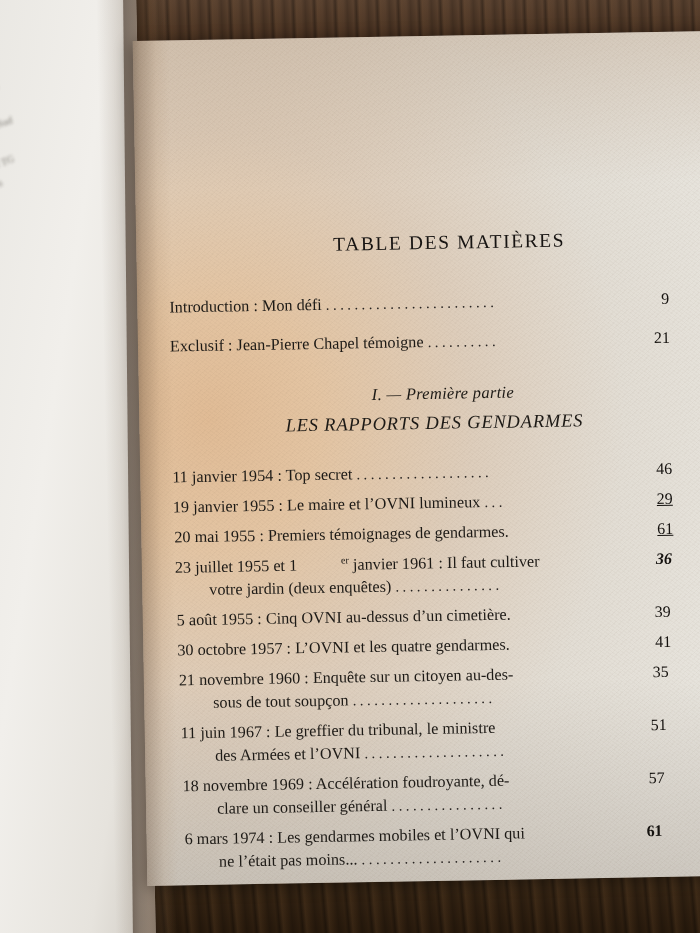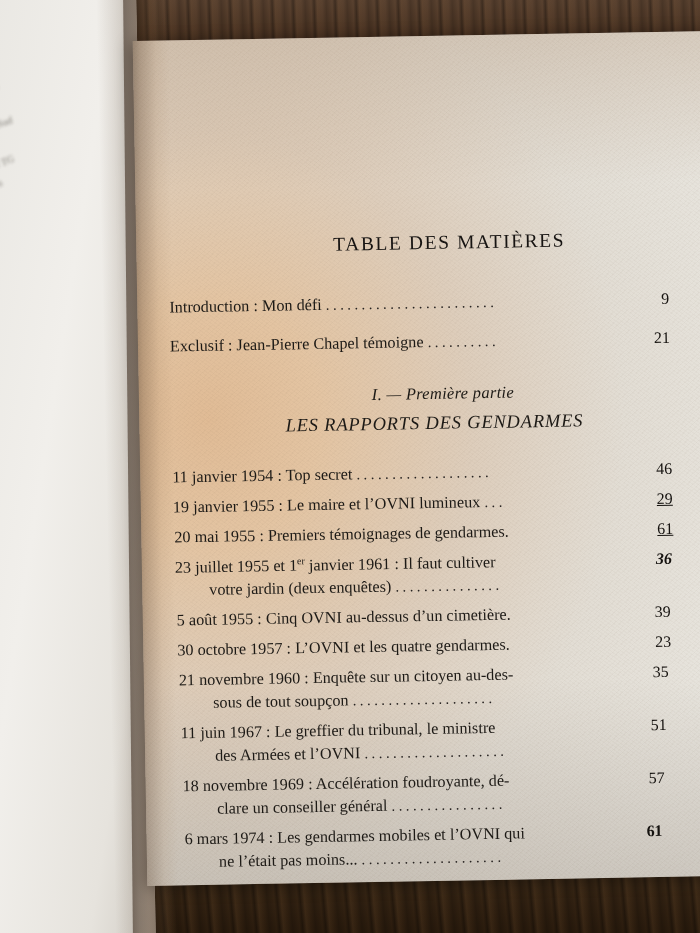--- a/index.html
+++ b/index.html
@@ -236,21 +236,21 @@
     text-align: center;
     font-style: italic;
     font-size: 18.5px;
     letter-spacing: .8px;
     margin: 9px 0 28px 26px;
     white-space: nowrap;
   }
 
   .line2 { padding-left: 34px; }
 
-  sup.ord { font-size: .62em; vertical-align: super; }
+  sup.ord { font-size: .62em; vertical-align: super; margin-left: 44px; }
 
   
   .drift-1 { margin-left: 0px; }
   .drift-2 { margin-left: 1px; }
   .drift-3 { margin-left: 2px; }
   .drift-4 { margin-left: 3px; }
   .drift-5 { margin-left: 4px; }
   .drift-6 { margin-left: 5px; }
   .drift-7 { margin-left: 6px; }
 
@@ -353,21 +353,21 @@
           <div class="ecol">
             <span class="etext"><span>5 août 1955 : Cinq OVNI au-dessus d’un cimetière.</span> <span class="leader"></span></span>
           </div>
           <div class="pagenum pn-pad-4">39</div>
         </div>
 
         <div class="entry drift-3">
           <div class="ecol">
             <span class="etext"><span>30 octobre 1957 : L’OVNI et les quatre gendarmes.</span> <span class="leader"></span></span>
           </div>
-          <div class="pagenum pn-pad-4">23</div>
+          <div class="pagenum pn-pad-4">41</div>
         </div>
 
         <div class="entry drift-4">
           <div class="ecol">
             <span class="etext">21 novembre 1960 : Enquête sur un citoyen au-des-</span>
             <span class="etext line2"><span>sous de tout soupçon</span> <span class="leader">....................</span></span>
           </div>
           <div class="pagenum pn-pad-5">35</div>
         </div>
 

